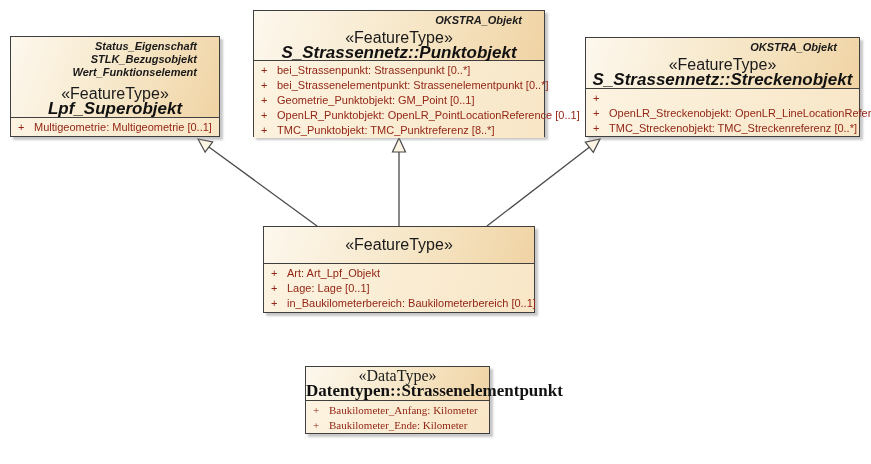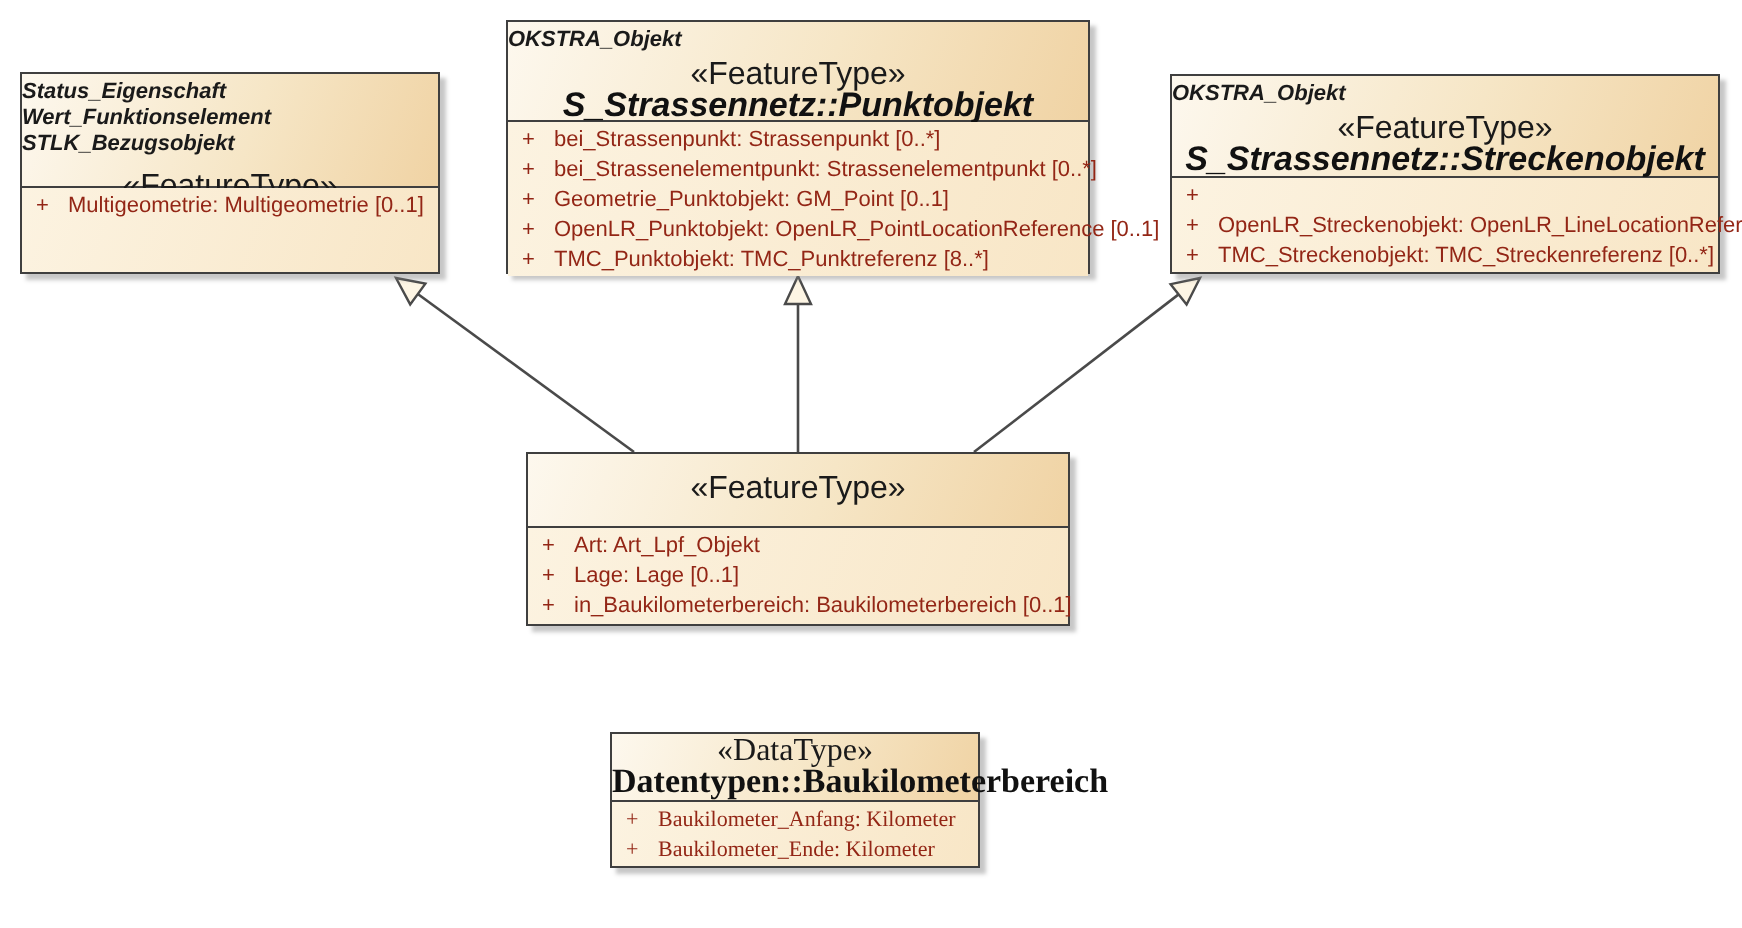--- a/index.html
+++ b/index.html
@@ -14,30 +14,30 @@
   }
   .cls .hdr{
     background:linear-gradient(110deg,#fdf8ee 0%,#f6e6c6 55%,#f0d3a4 100%);
     display:flex;flex-direction:column;box-sizing:border-box;
     border-bottom:1px solid #3f3f3f;
   }
   .cls .attrs{
     background:linear-gradient(110deg,#fcf3e1 0%,#f8e6c6 100%);
     flex:1;box-sizing:border-box;padding-top:2px;
   }
-  .annos{text-align:left;padding:3px 3px 0 0;}
+  .annos{text-align:right;padding:3px 22px 0 0;}
   .anno{display:block;font-size:11px;font-style:italic;font-weight:bold;color:#1a1a1a;line-height:13px;}
   .stereo{text-align:center;font-size:16px;color:#1a1a1a;line-height:14px;}
   .cname{text-align:center;font-size:17px;font-weight:bold;color:#111;line-height:15px;}
   .cname.it{font-style:italic;}
   .attr-row{display:flex;align-items:baseline;font-size:11px;color:#932616;line-height:15px;white-space:nowrap;}
   .attr-row .vis{width:16px;padding-left:7px;flex:none;}
   
   .c-super   {left:10px;  top:36px;  width:210px; height:101px;}
-  .c-super .hdr{height:57px;}
+  .c-super .hdr{height:81px;}
   .c-punkt   {left:253px; top:10px;  width:292px; height:127px;}
   .c-punkt .hdr{height:52px;}
   .c-streck  {left:585px; top:37px;  width:275px; height:100px;}
   .c-streck .hdr{height:51px;}
   .c-lpf     {left:263px; top:226px; width:272px; height:87px;}
   .c-lpf .hdr{height:37px;justify-content:center;}
   .c-bauk    {left:305px; top:366px; width:185px; height:68px;font-family:Liberation Serif, serif;}
   .c-bauk .hdr{height:37px;justify-content:center;}
   .c-super .hdr .stereo{margin-top:8px;}
   .c-punkt .hdr .stereo,.c-streck .hdr .stereo{margin-top:4px;}
@@ -62,22 +62,22 @@
     <g>
       <line x1="487" y1="226" x2="589.3" y2="147.2" stroke="#4a4a4a" stroke-width="1.3"></line>
       <polygon points="600,139 585.3,142.1 593.3,152.3" fill="#fdf5e4" stroke="#4a4a4a" stroke-width="1.2"></polygon>
     </g>
   </svg>
 
   <div class="cls c-super">
     <div class="hdr">
       <div class="annos">
         <span class="anno">Status_Eigenschaft</span>
+        <span class="anno">STLK_Bezugsobjekt</span>
         <span class="anno">Wert_Funktionselement</span>
-        <span class="anno">STLK_Bezugsobjekt</span>
       </div>
       <div class="stereo">«FeatureType»</div>
       <div class="cname it">Lpf_Superobjekt</div>
     </div>
     <div class="attrs">
       <div class="attr-row">
         <span class="vis">+</span>
         <span>Multigeometrie: Multigeometrie [0..1]</span>
       </div>
     </div>
@@ -154,21 +154,21 @@
       <div class="attr-row">
         <span class="vis">+</span>
         <span>in_Baukilometerbereich: Baukilometerbereich [0..1]</span>
       </div>
     </div>
   </div>
 
   <div class="cls c-bauk">
     <div class="hdr">
       <div class="stereo">«DataType»</div>
-      <div class="cname">Datentypen::Baukilometerbereich</div>
+      <div class="cname">Datentypen::Strassenelementpunkt</div>
     </div>
     <div class="attrs">
       <div class="attr-row">
         <span class="vis">+</span>
         <span>Baukilometer_Anfang: Kilometer</span>
       </div>
       <div class="attr-row">
         <span class="vis">+</span>
         <span>Baukilometer_Ende: Kilometer</span>
       </div>

